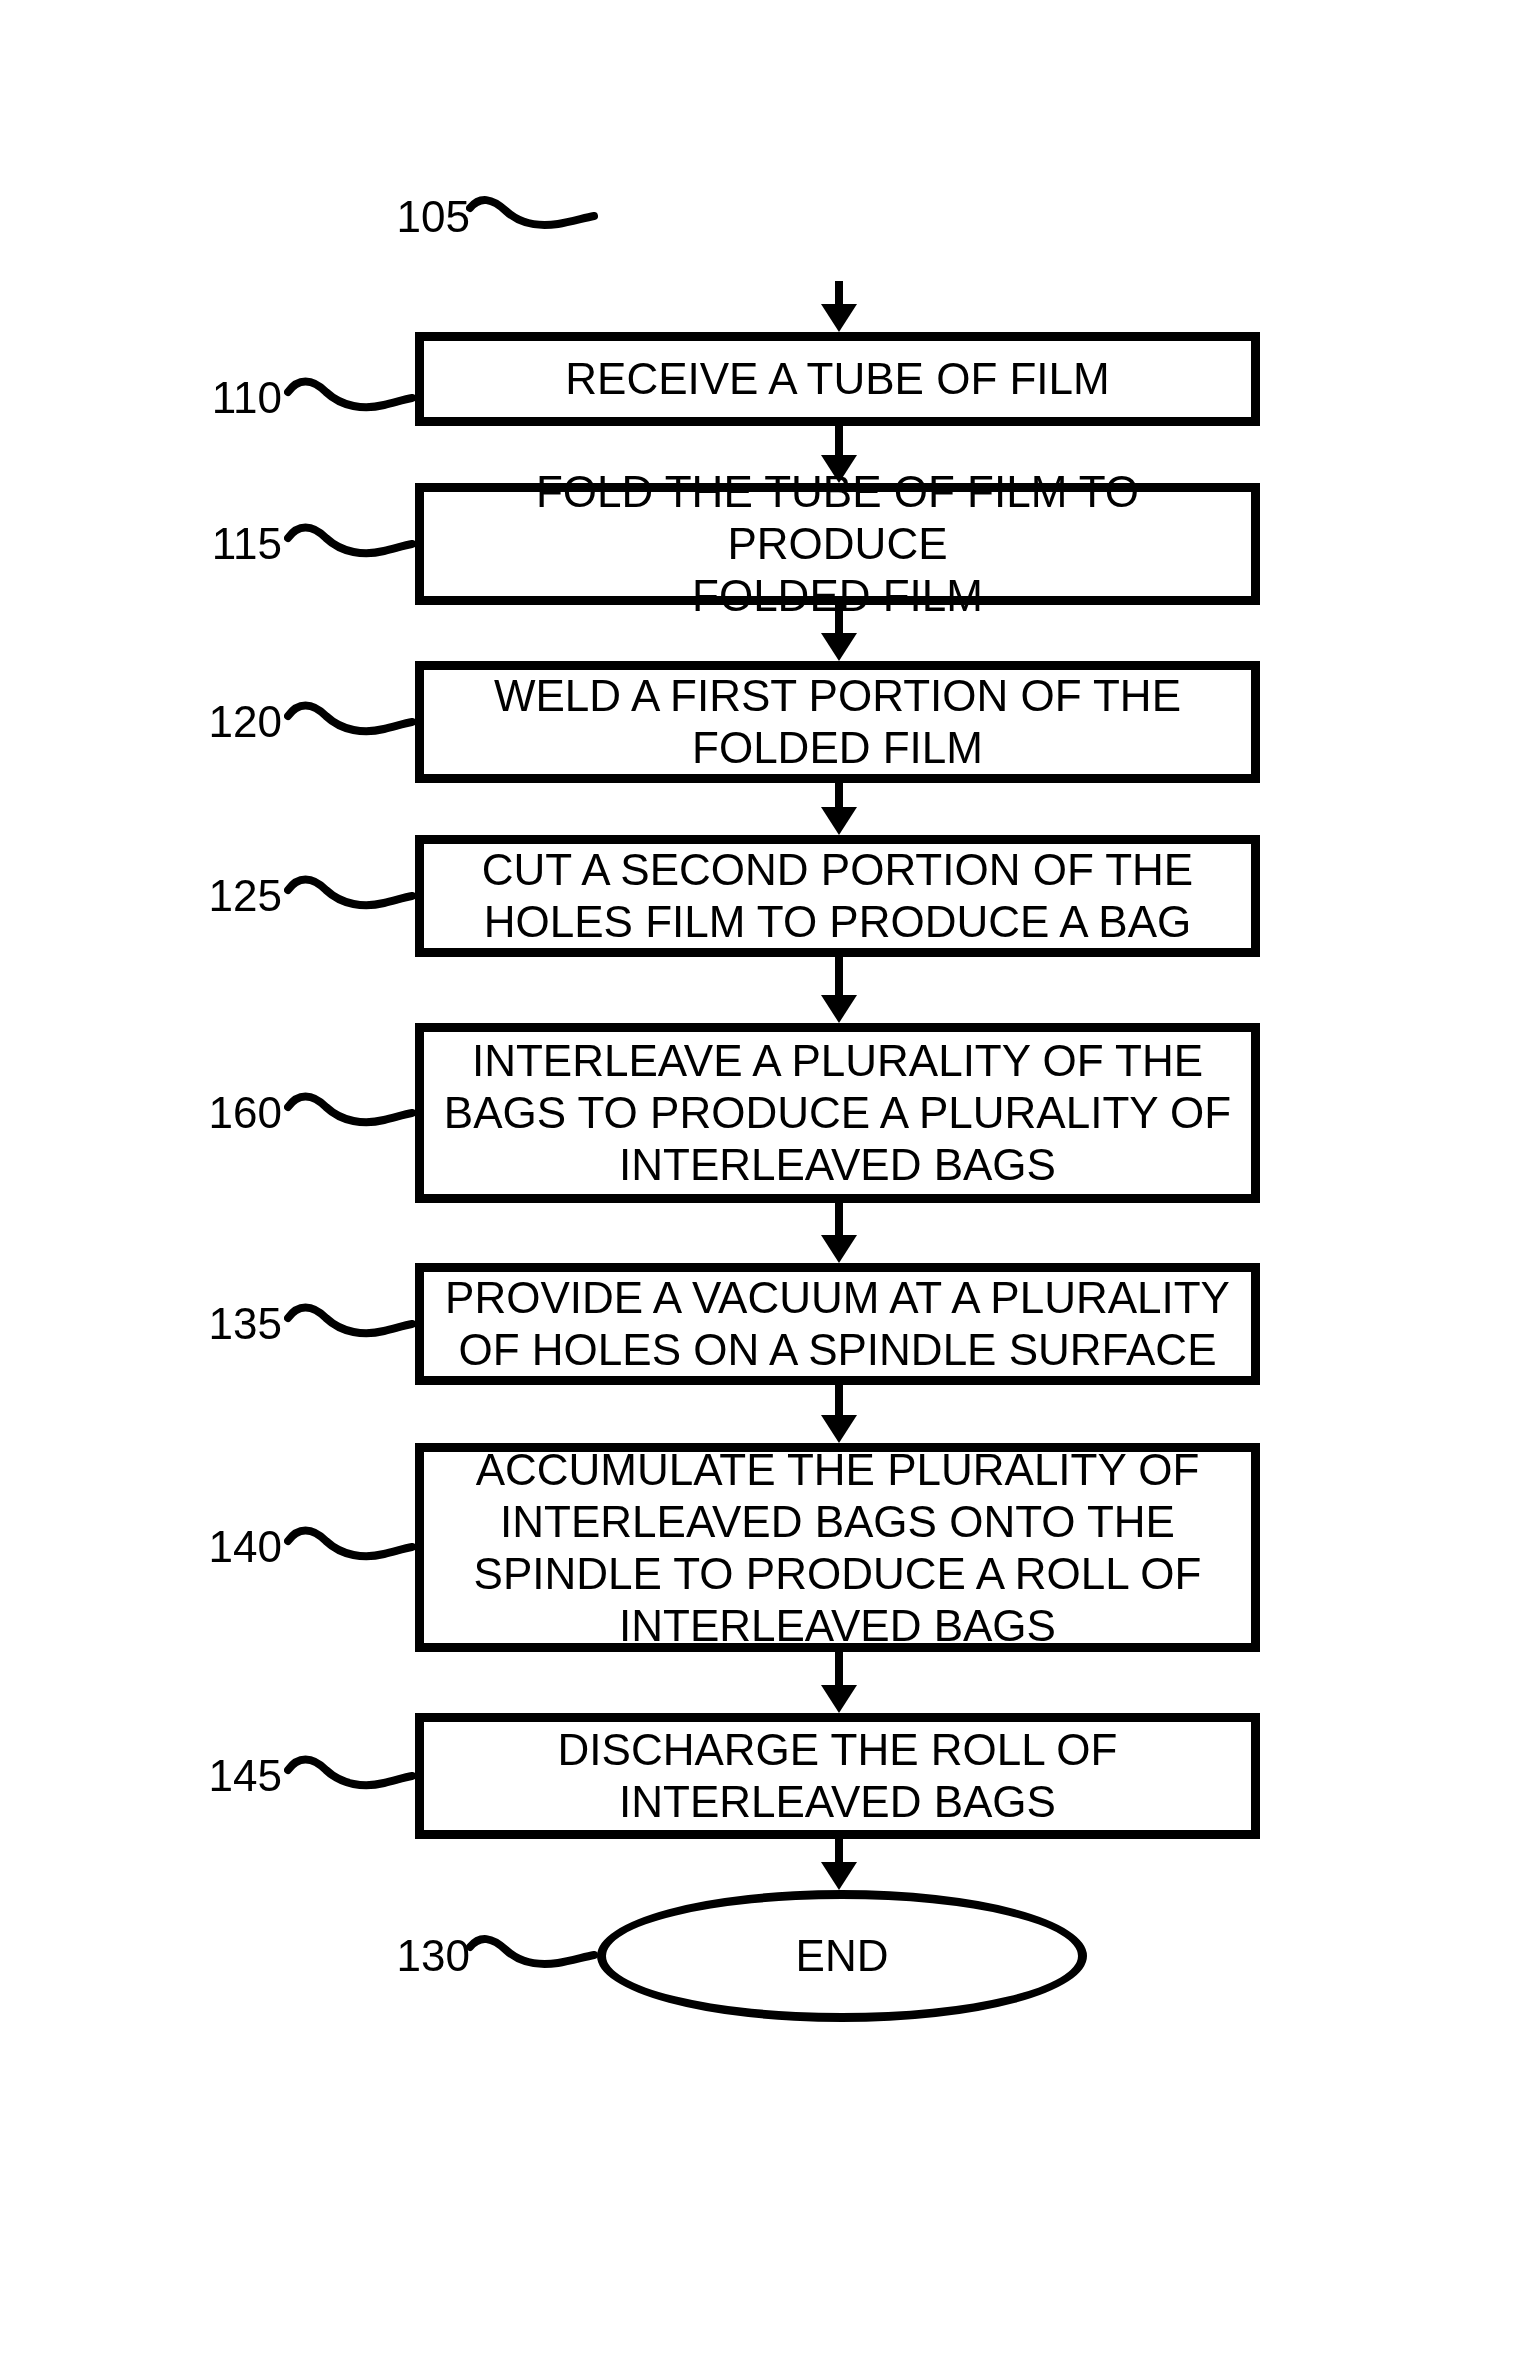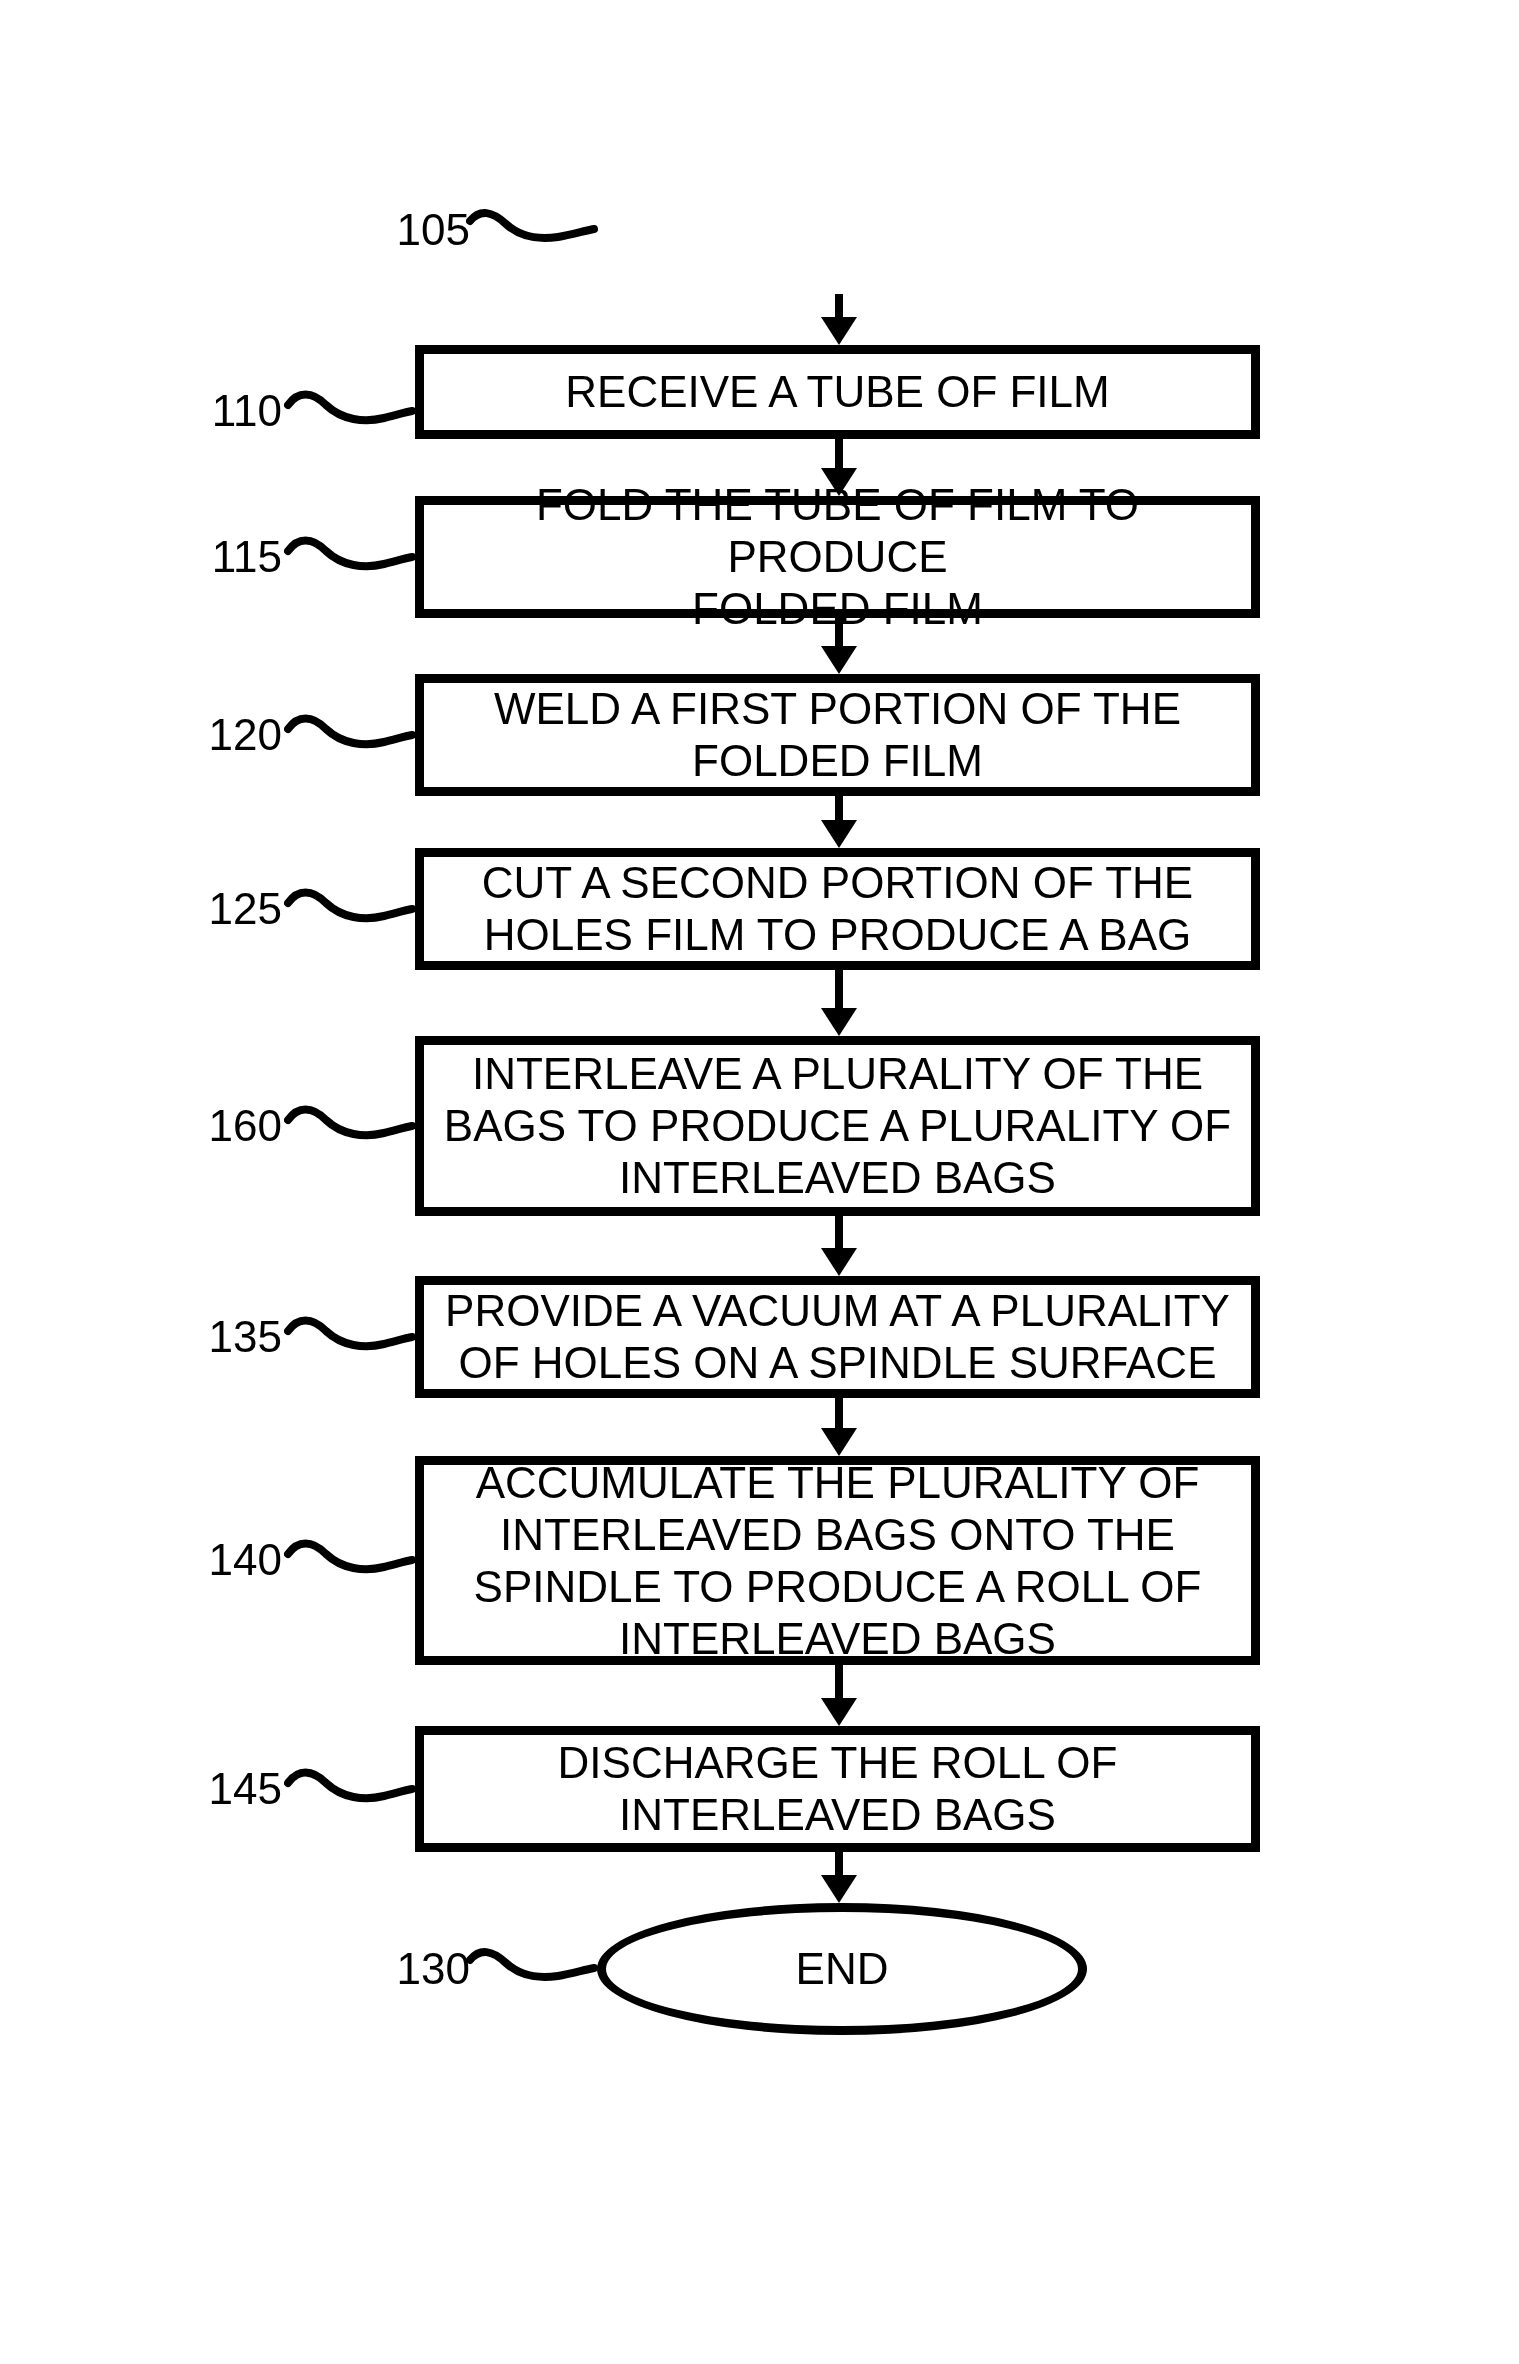--- a/index.html
+++ b/index.html
@@ -4,21 +4,20 @@
 <style>
   html, body { margin: 0; padding: 0; background: #ffffff; }
   .canvas {
     position: relative;
     width: 1519px;
     height: 2049px;
     background: #ffffff;
     font-family: "Liberation Sans", sans-serif;
     color: #000000;
     overflow: hidden;
-    margin-top: 13px;
   }
   .node {
     position: absolute;
     box-sizing: border-box;
     border: 9px solid #000;
     background: #fff;
     display: flex;
     align-items: center;
     justify-content: center;
     text-align: center;

